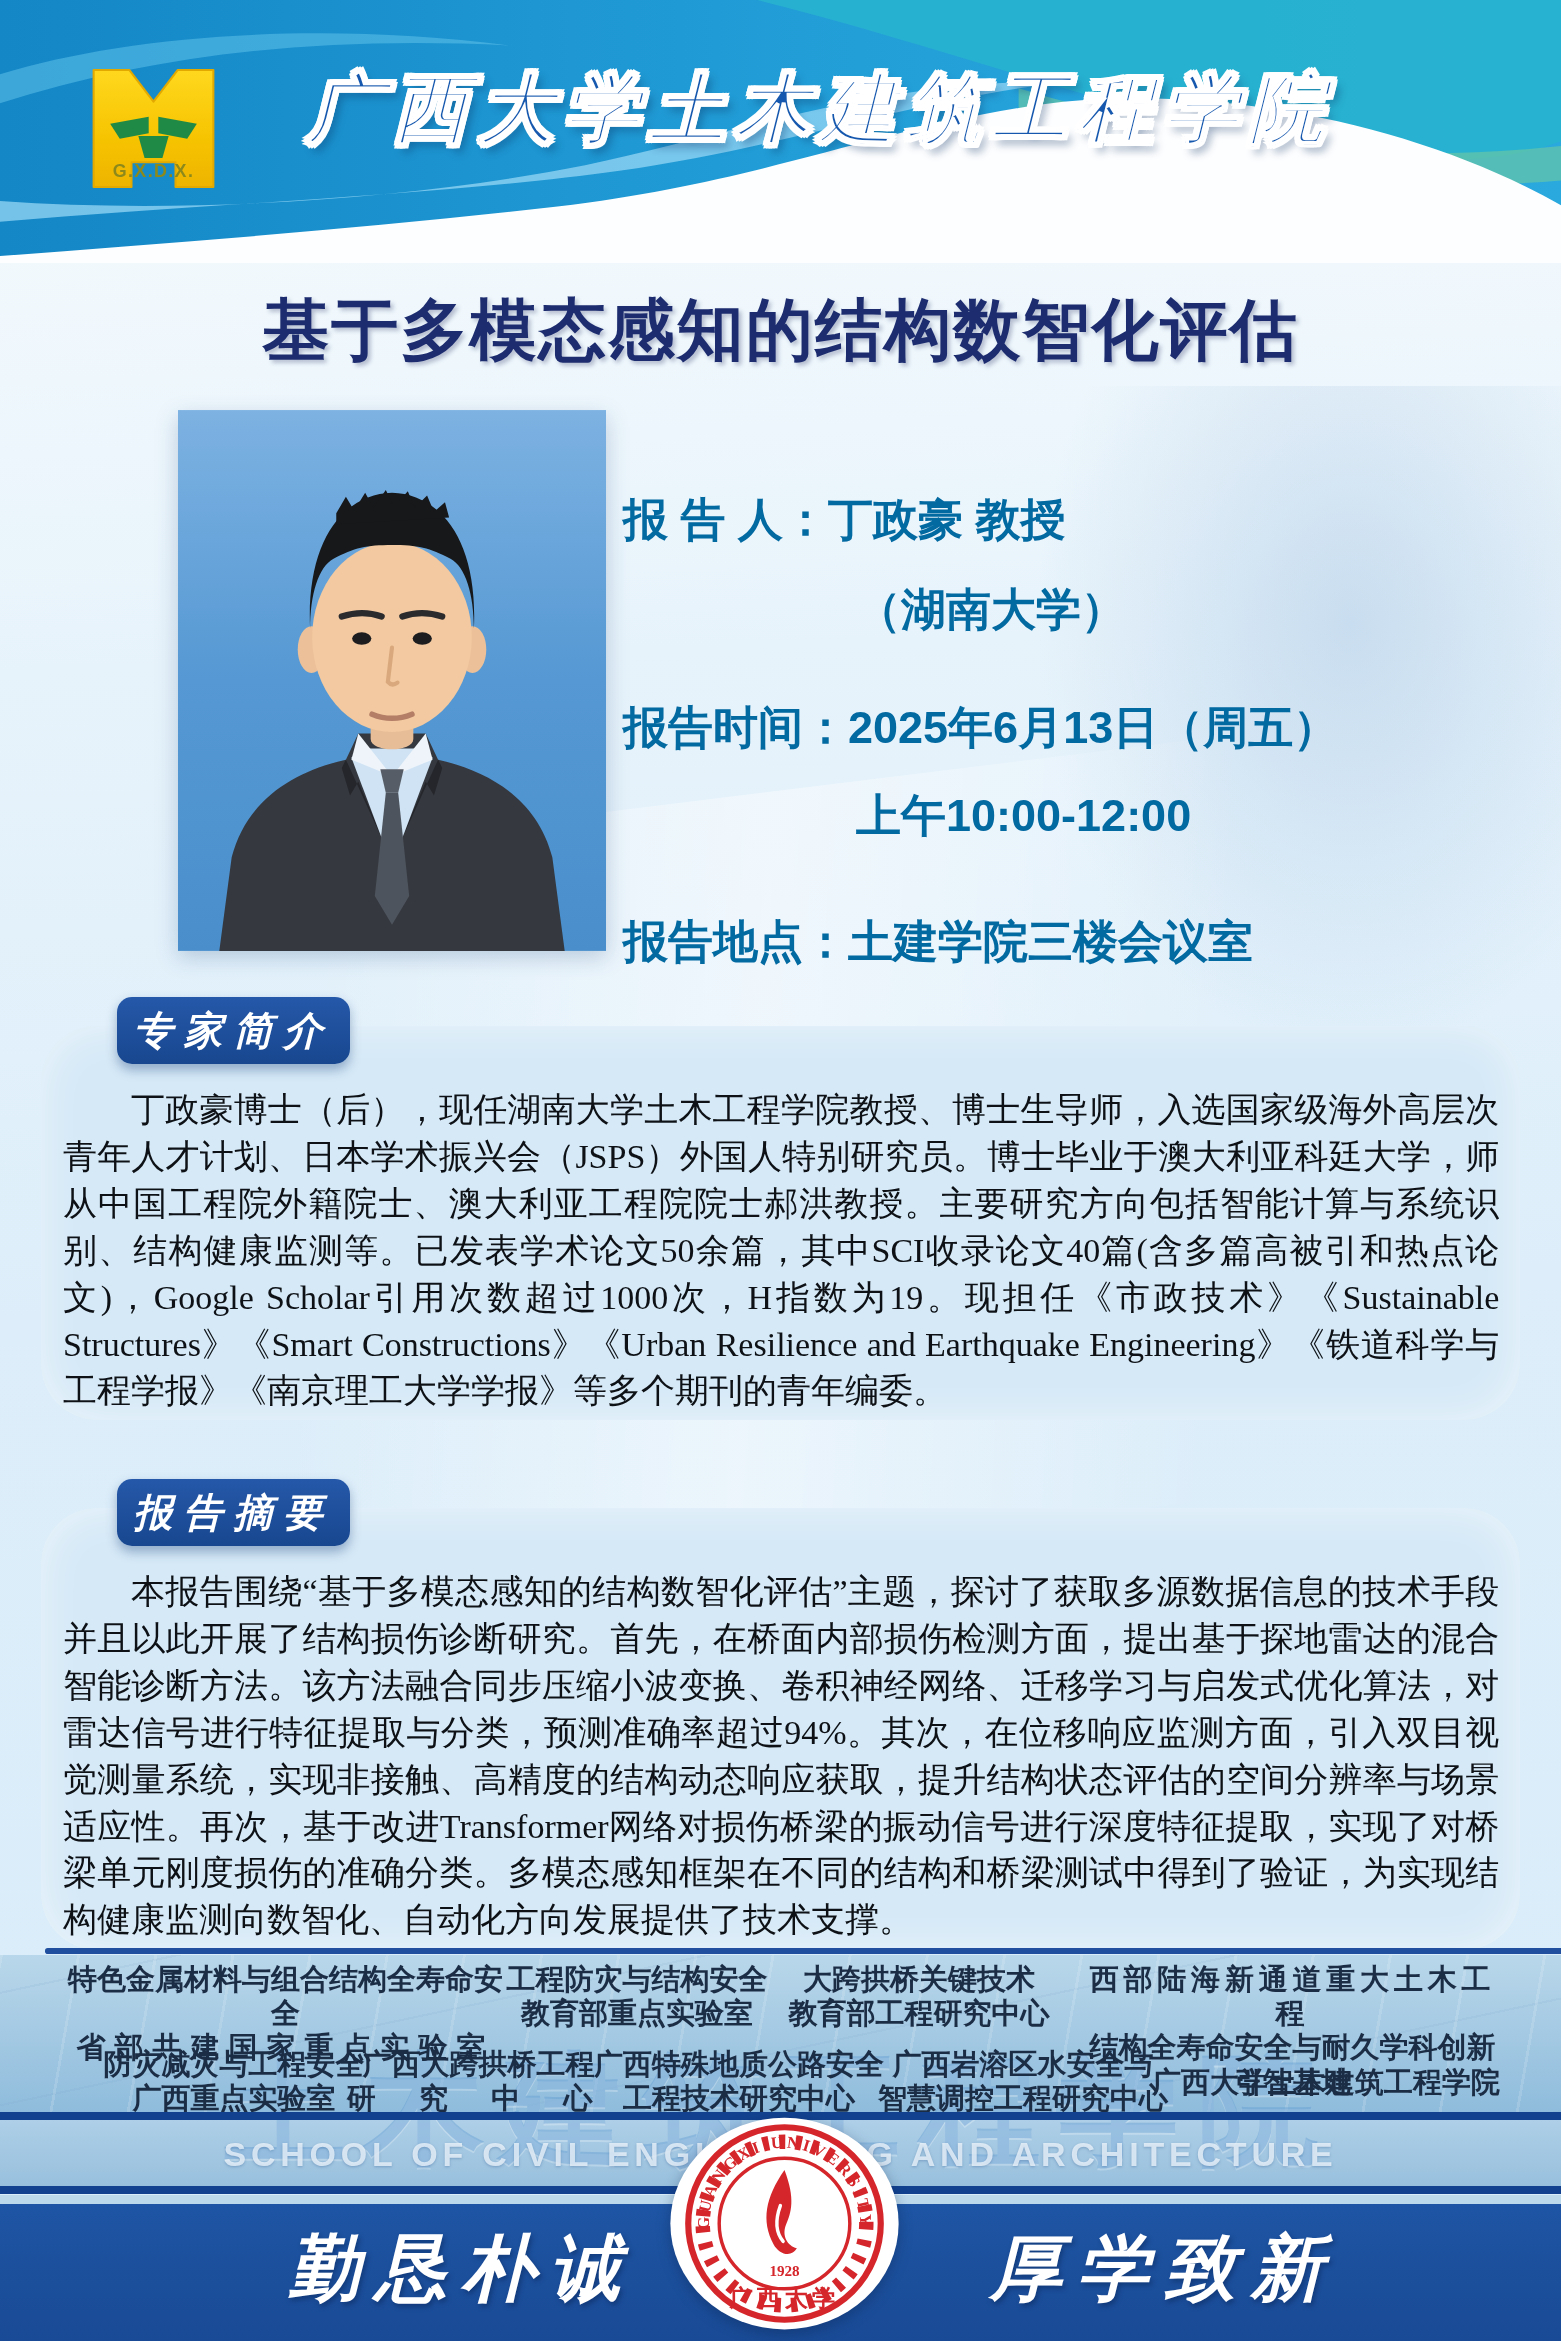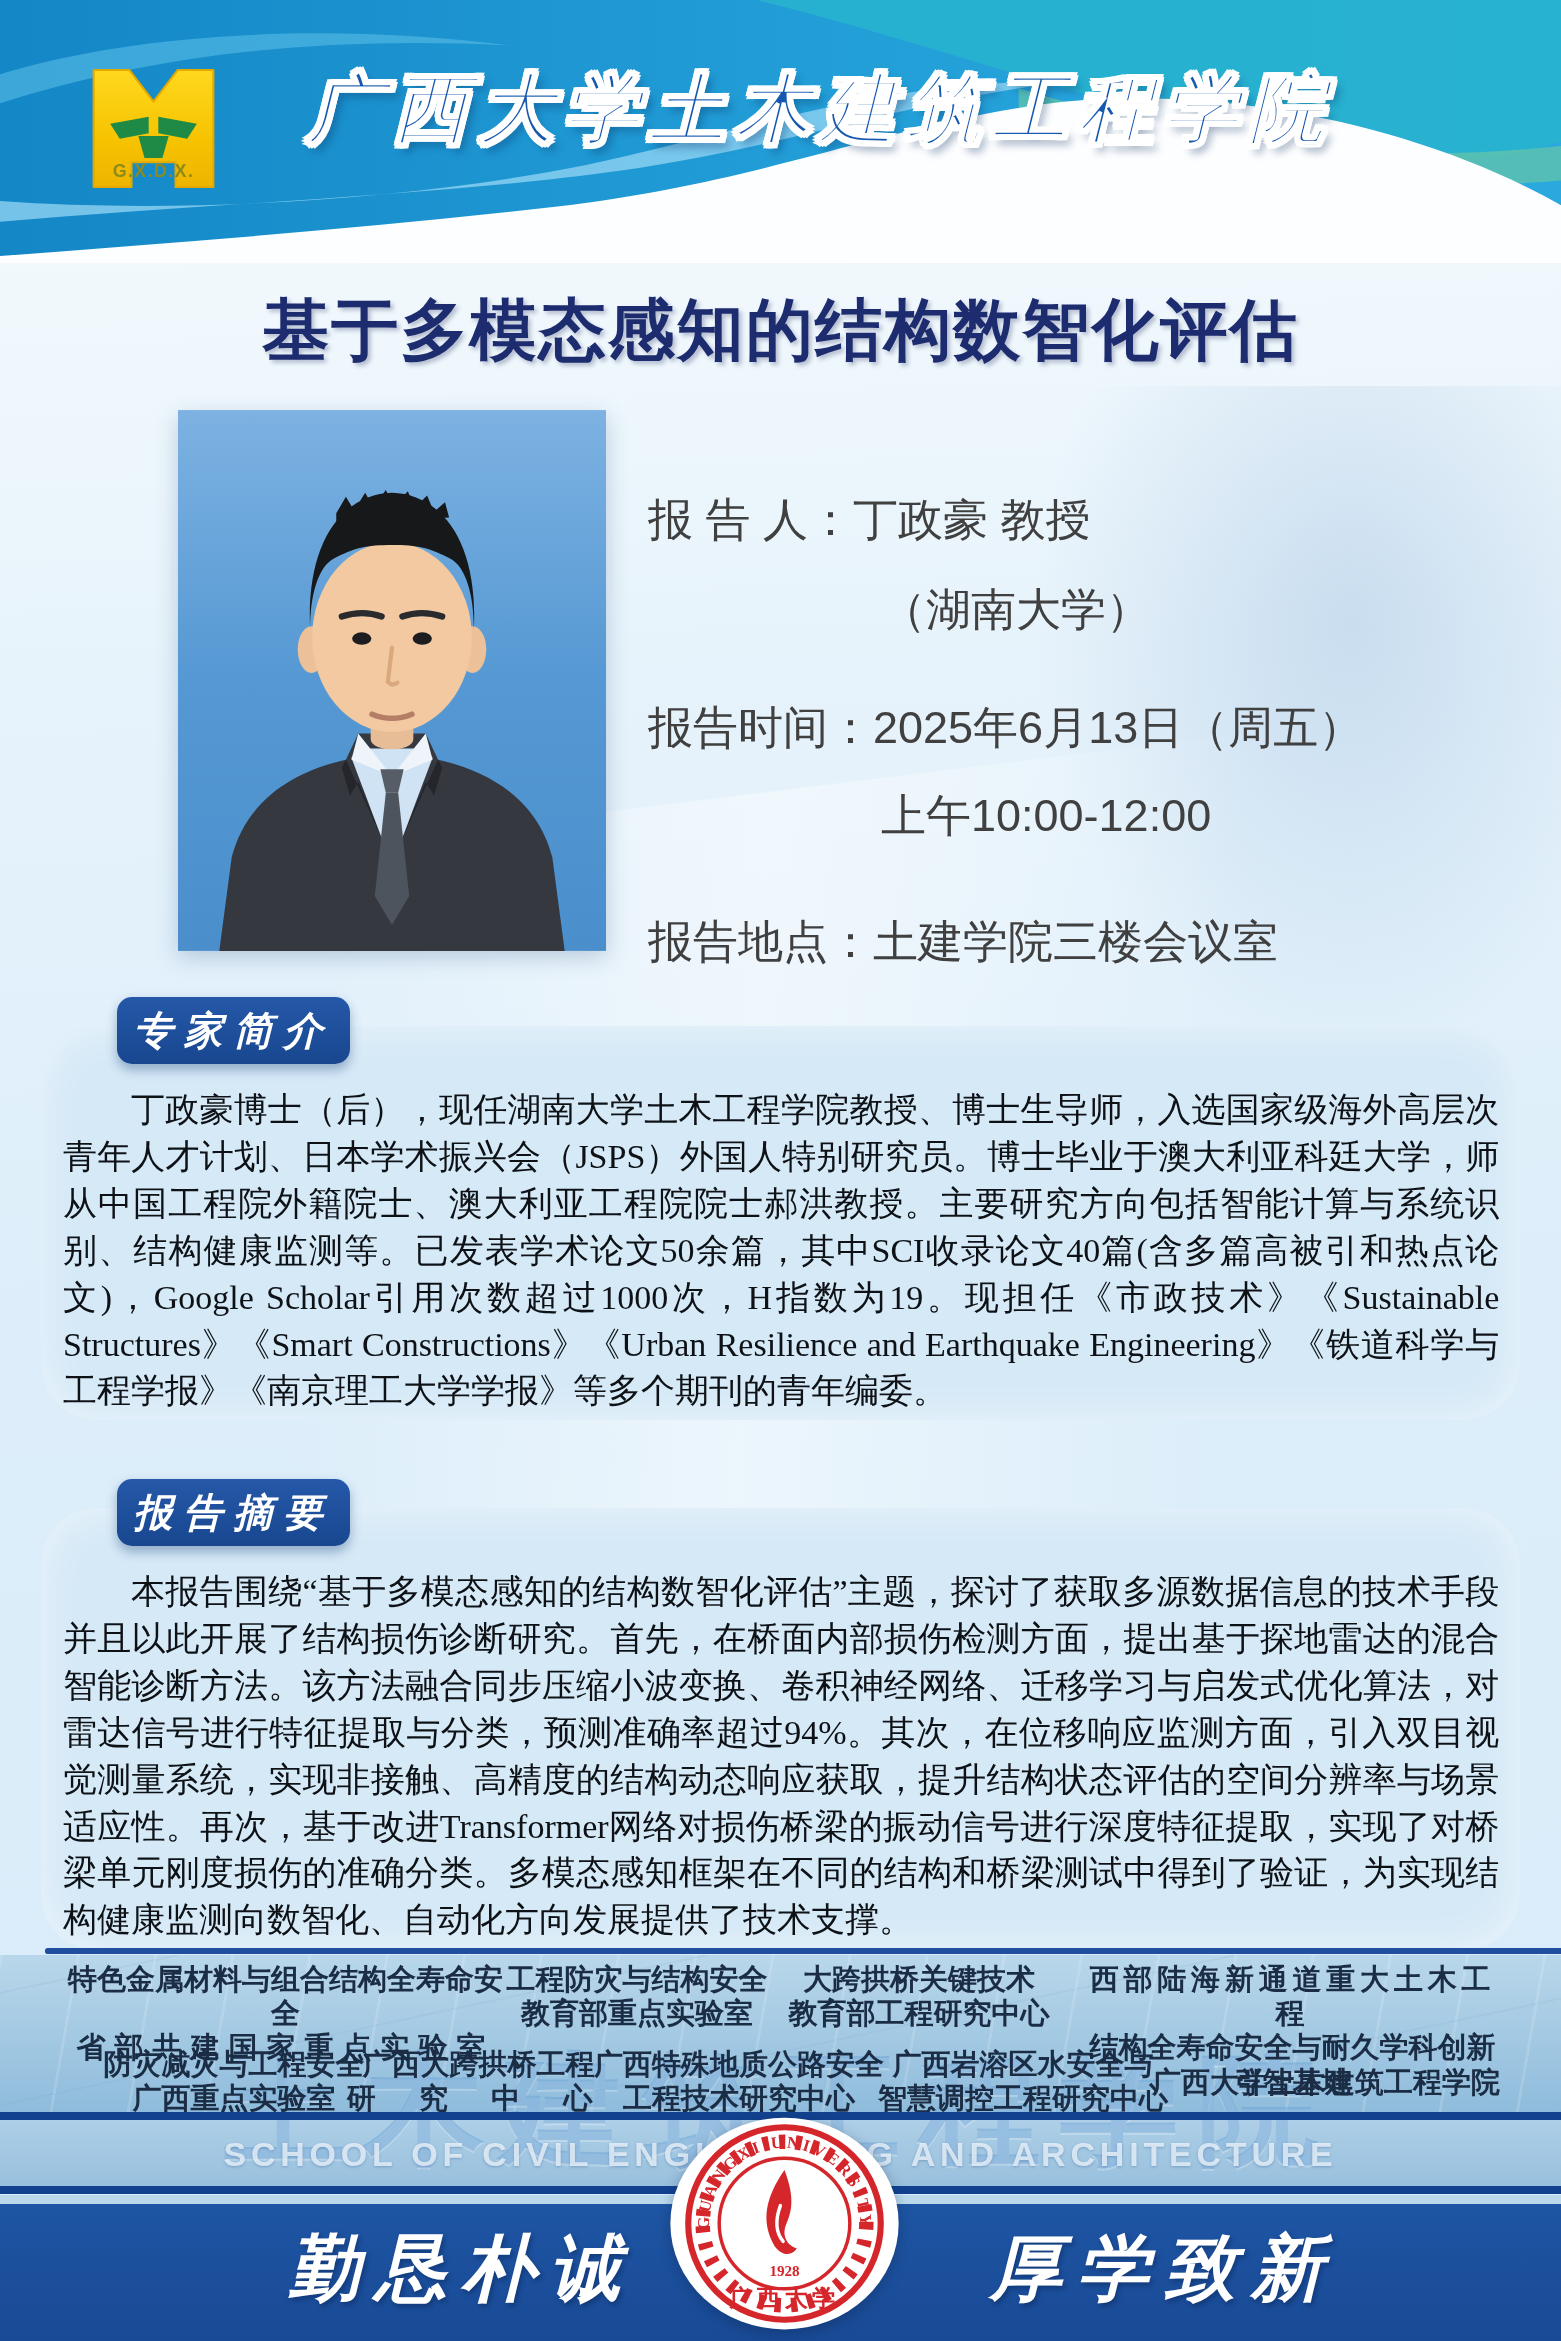--- a/index.html
+++ b/index.html
@@ -28,21 +28,21 @@
     text-shadow:2.8px 3.4px 4.1px rgba(25,35,90,.28);
   }
   
   .bg-glow{left:1033px;top:386px;width:529px;height:675px;
     background:radial-gradient(ellipse at 60% 35%,rgba(150,185,220,.38),rgba(150,185,220,0) 70%);}
   .bg-streak{left:-138px;top:792px;width:1859px;height:757px;transform:rotate(-7deg);
     background:linear-gradient(100deg,rgba(255,255,255,0) 25%,rgba(255,255,255,.45) 48%,rgba(255,255,255,0) 72%);}
   
   #speaker-photo{left:178px;top:410px;width:428px;height:541px;box-shadow:0 6.9px 20.7px rgba(40,80,130,.25);}
   
-  #info{left:623px;top:490px;width:902px;color:#404040;font-weight:normal;font-size:45px;white-space:nowrap;margin-left:25px;}
+  #info{left:623px;top:490px;width:902px;color:#0369a1;font-weight:bold;font-size:45px;white-space:nowrap;}
   .info-row{display:flex;}
   .row-aff{margin-top:30px;padding-left:233px;}
   .row-time{margin-top:58px;}
   .row-time2{margin-top:27.5px;padding-left:233px;}
   .row-venue{margin-top:66px;}
   
   .section{left:41px;width:1479px;background:#d5e9f7;border-radius:56px;
     box-shadow:inset 0 0 48px rgba(255,255,255,.55);}
   #section-bio{top:1026px;height:394px;}
   #section-abstract{top:1508px;height:442px;}

